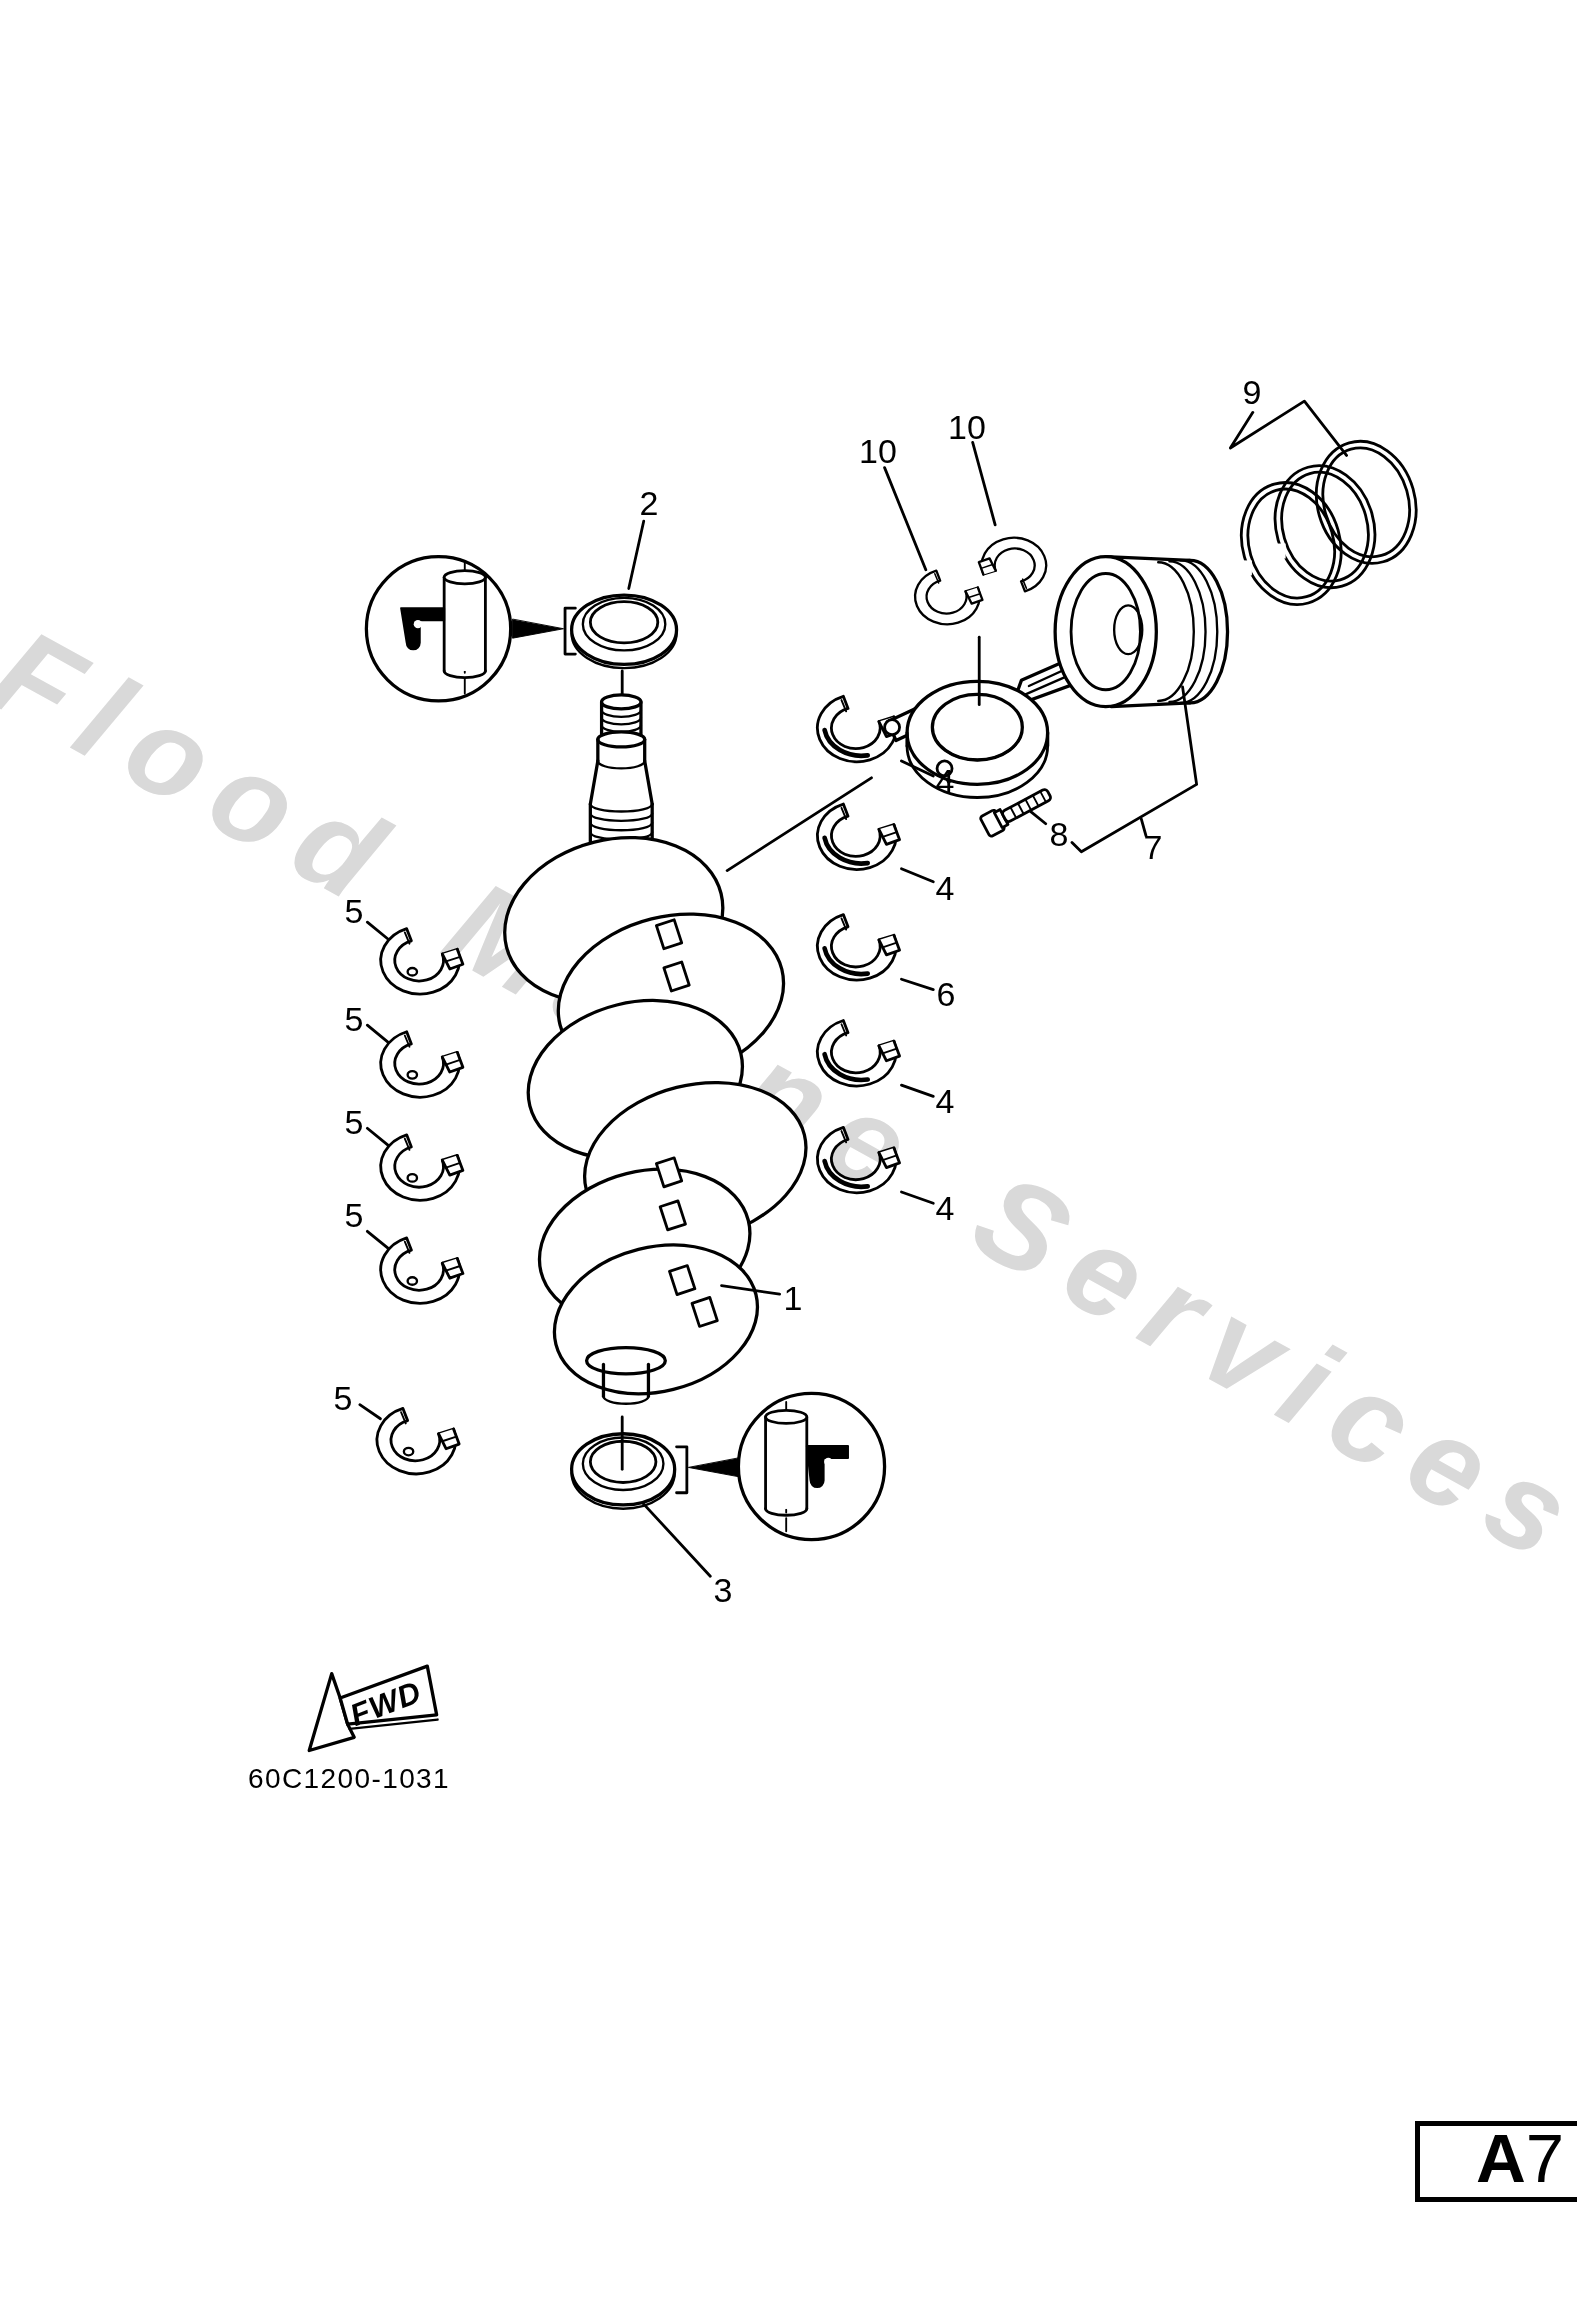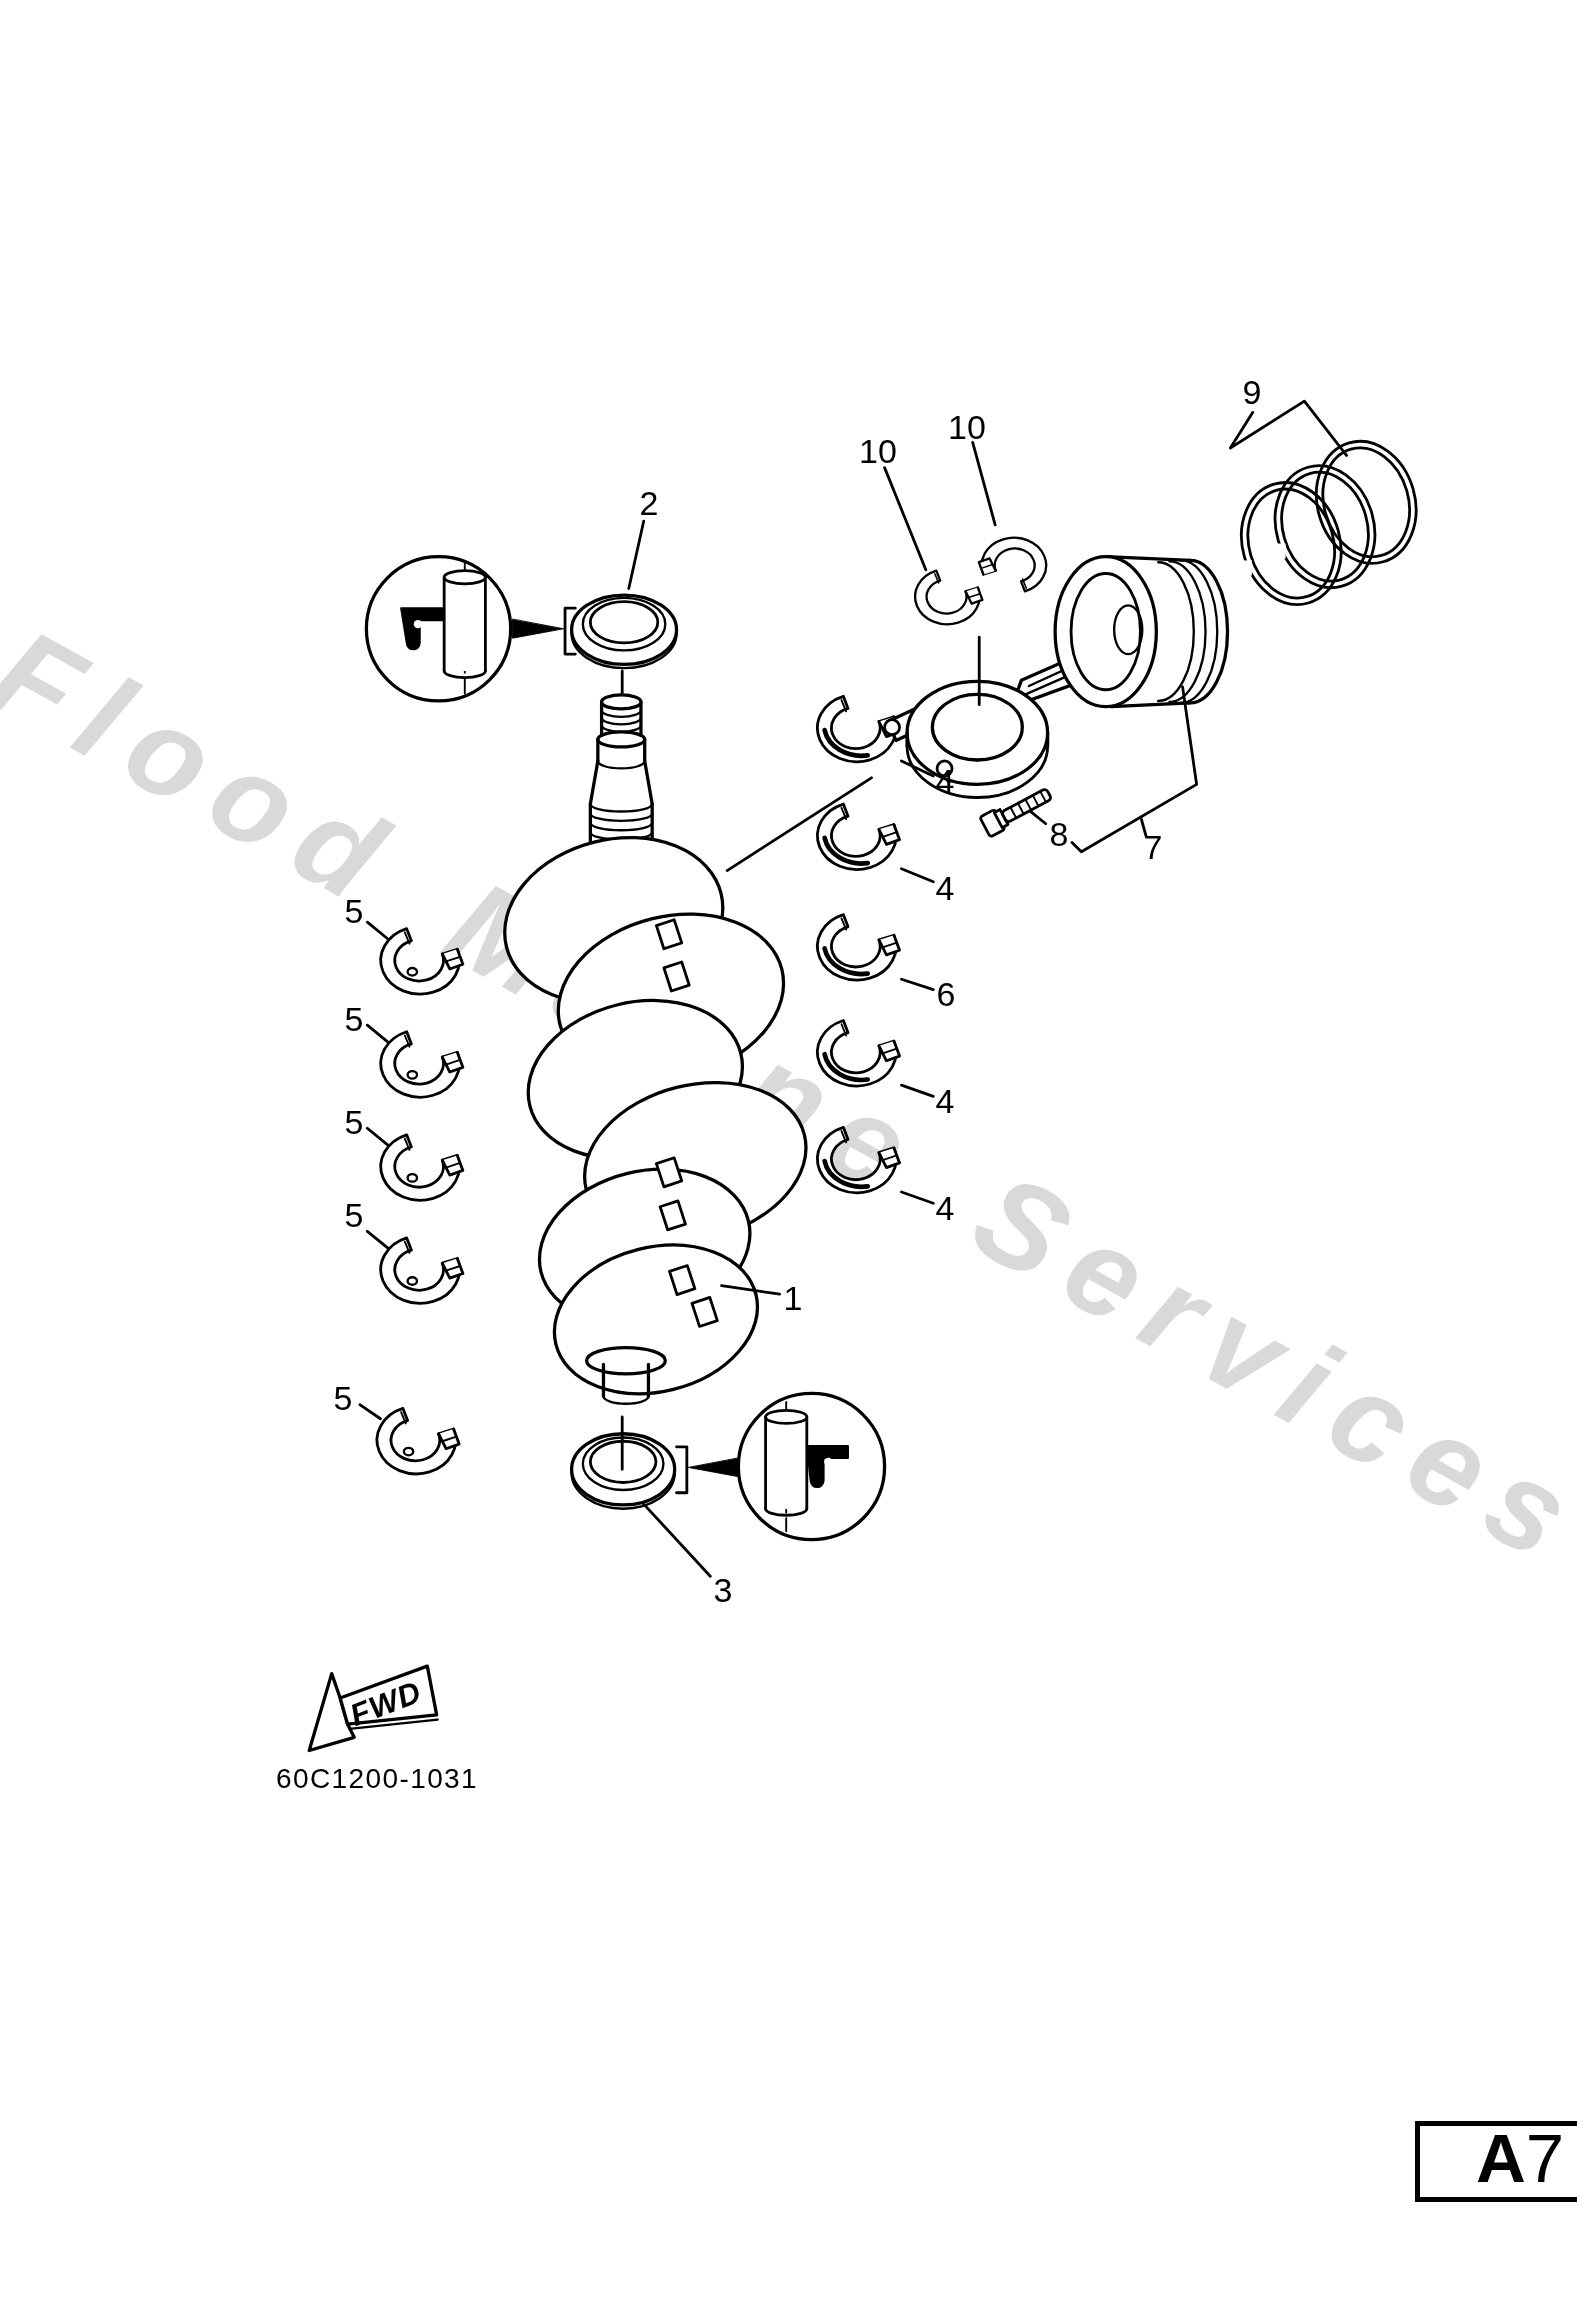--- a/index.html
+++ b/index.html
@@ -18,21 +18,21 @@
   .callout{
     position:absolute;z-index:3;transform:translate(-50%,-50%);
     font-size:34px;line-height:1;font-weight:400;
   }
   .fwd-label{
     position:absolute;left:343px;top:1686px;width:86px;z-index:3;
     text-align:center;transform:rotate(-21deg);
     font-style:italic;font-weight:700;font-size:31px;letter-spacing:0.9px;
   }
   .drawing-number{
-    position:absolute;left:276px;top:1763px;z-index:3;
+    position:absolute;left:248px;top:1763px;z-index:3;
     font-size:28px;letter-spacing:1.4px;
   }
   .page-ref-box{
     position:absolute;left:1415px;top:2121px;width:184px;height:81px;z-index:3;
     border:5.6px solid #000;background:#fff;box-sizing:border-box;
   }
   .page-ref{
     font-size:69px;line-height:66px;padding-left:56px;font-weight:400;
   }
   .page-ref::first-letter{font-weight:700;}

